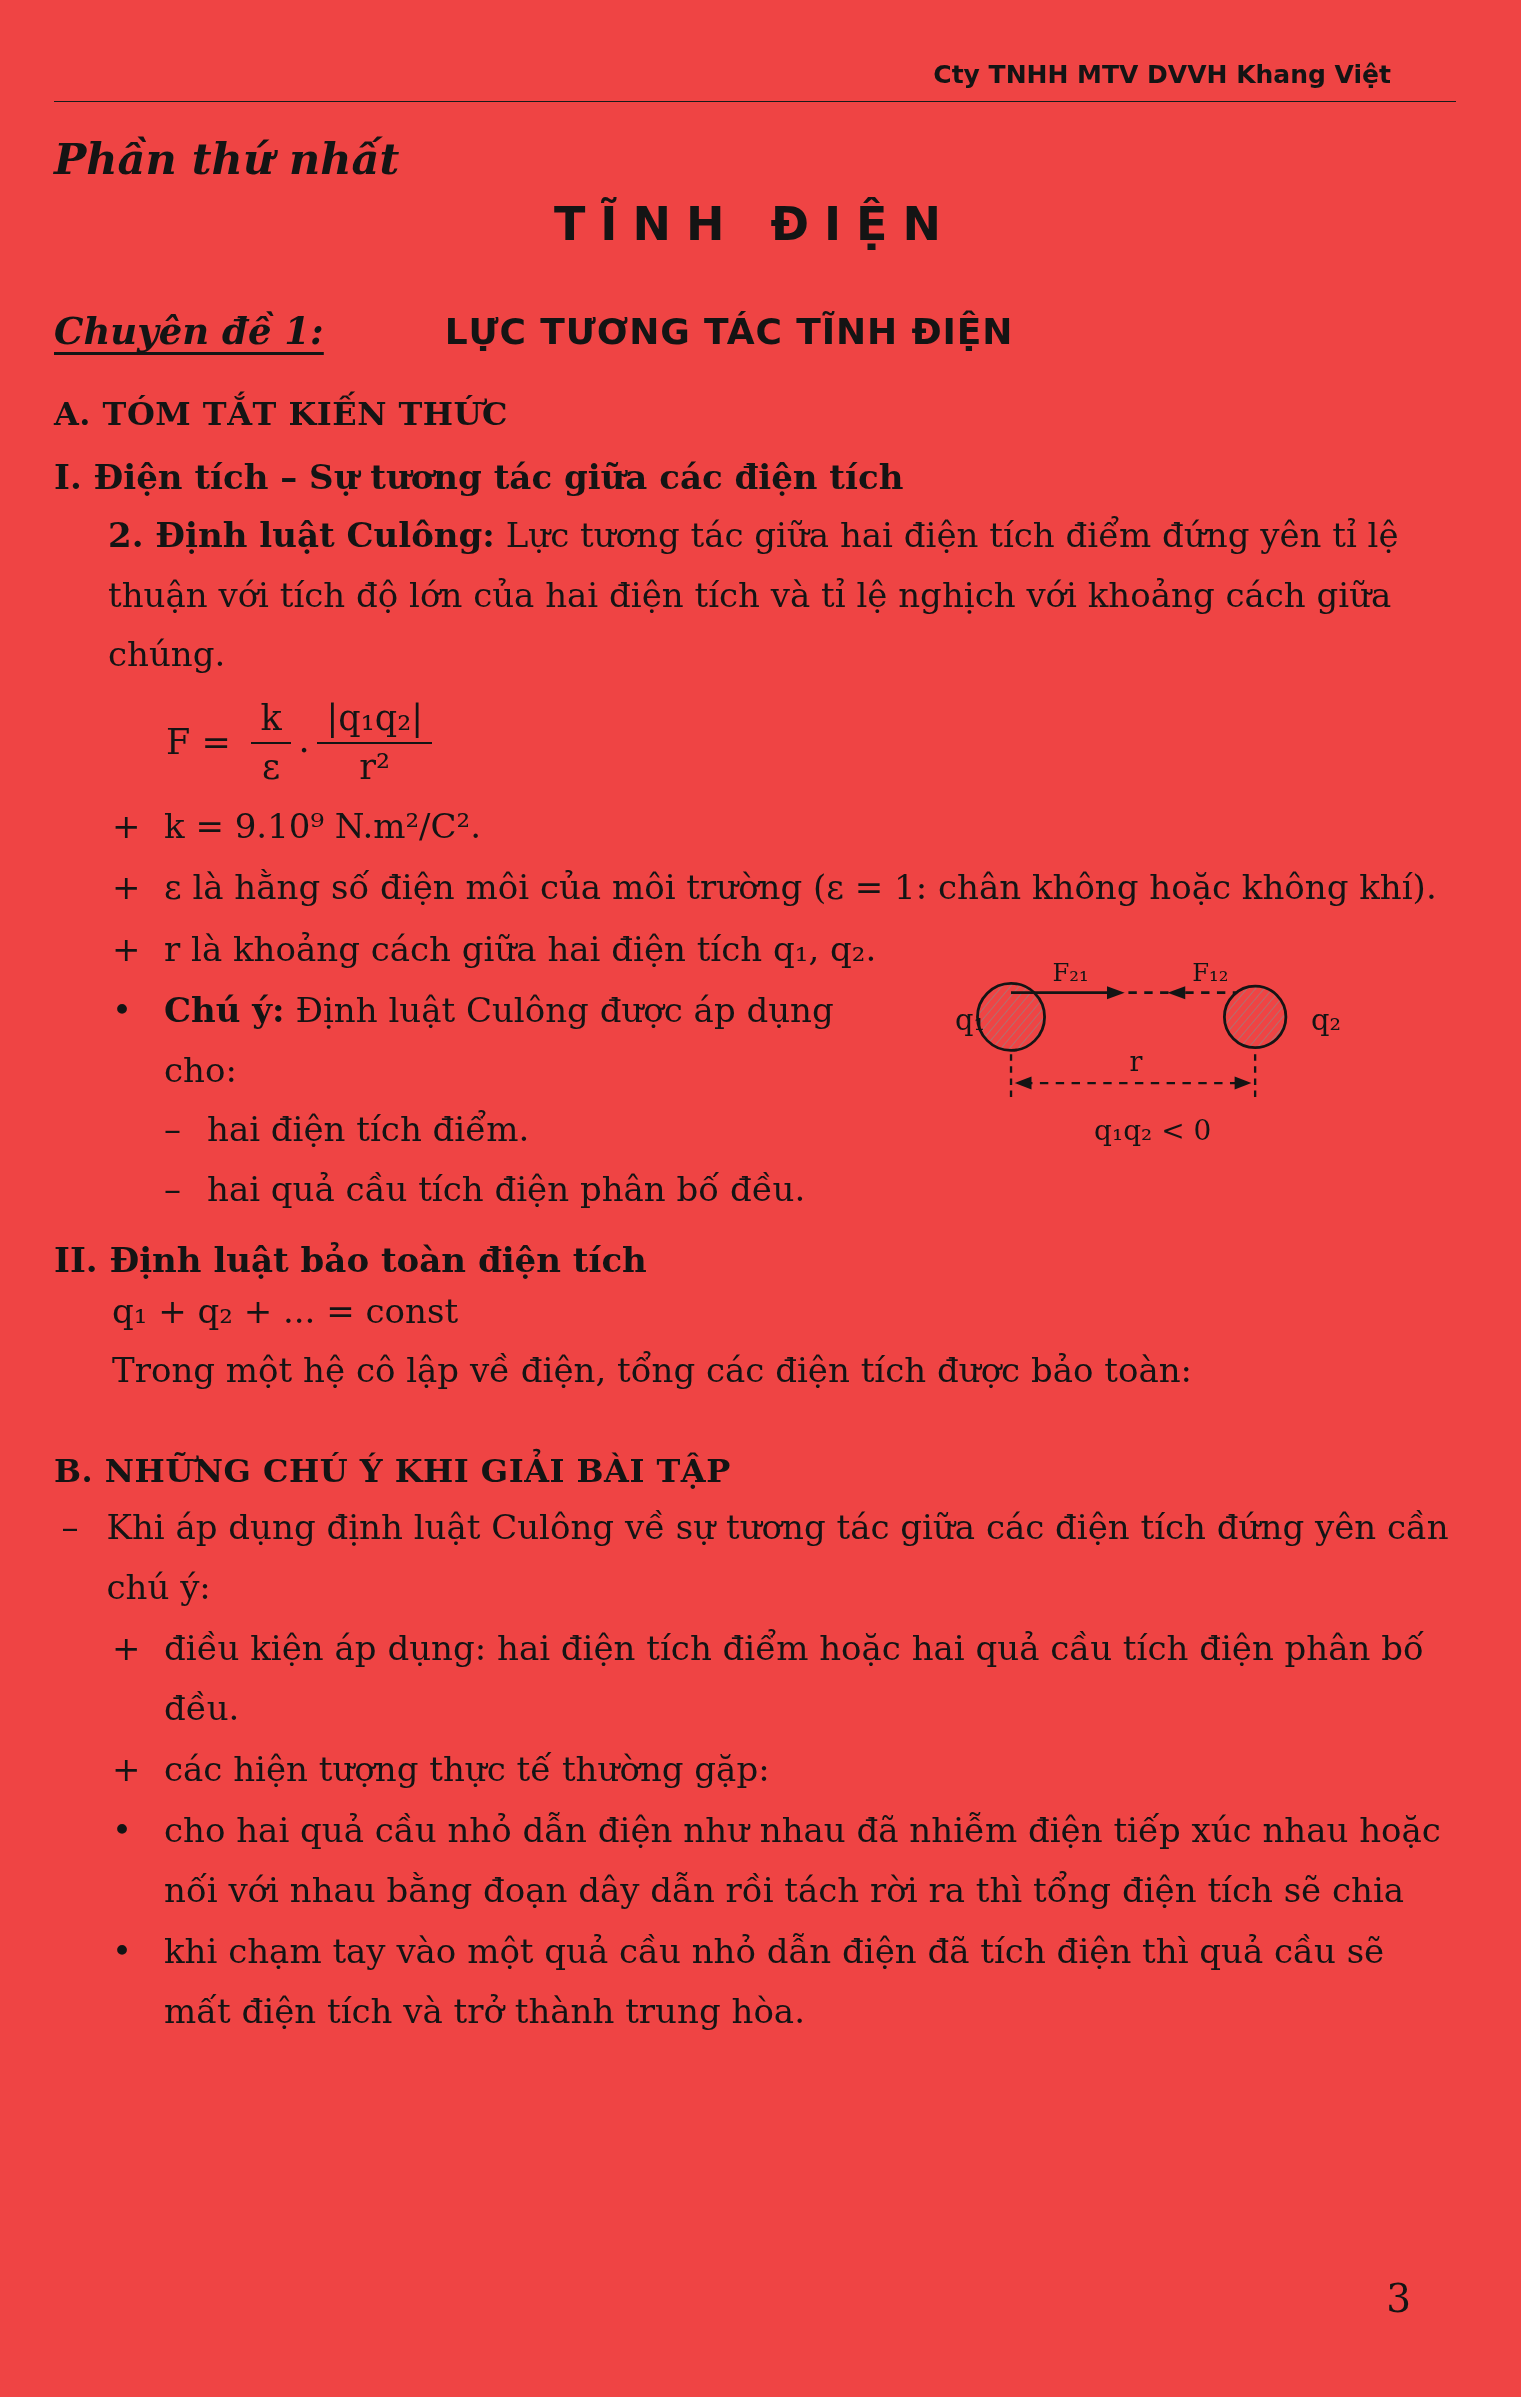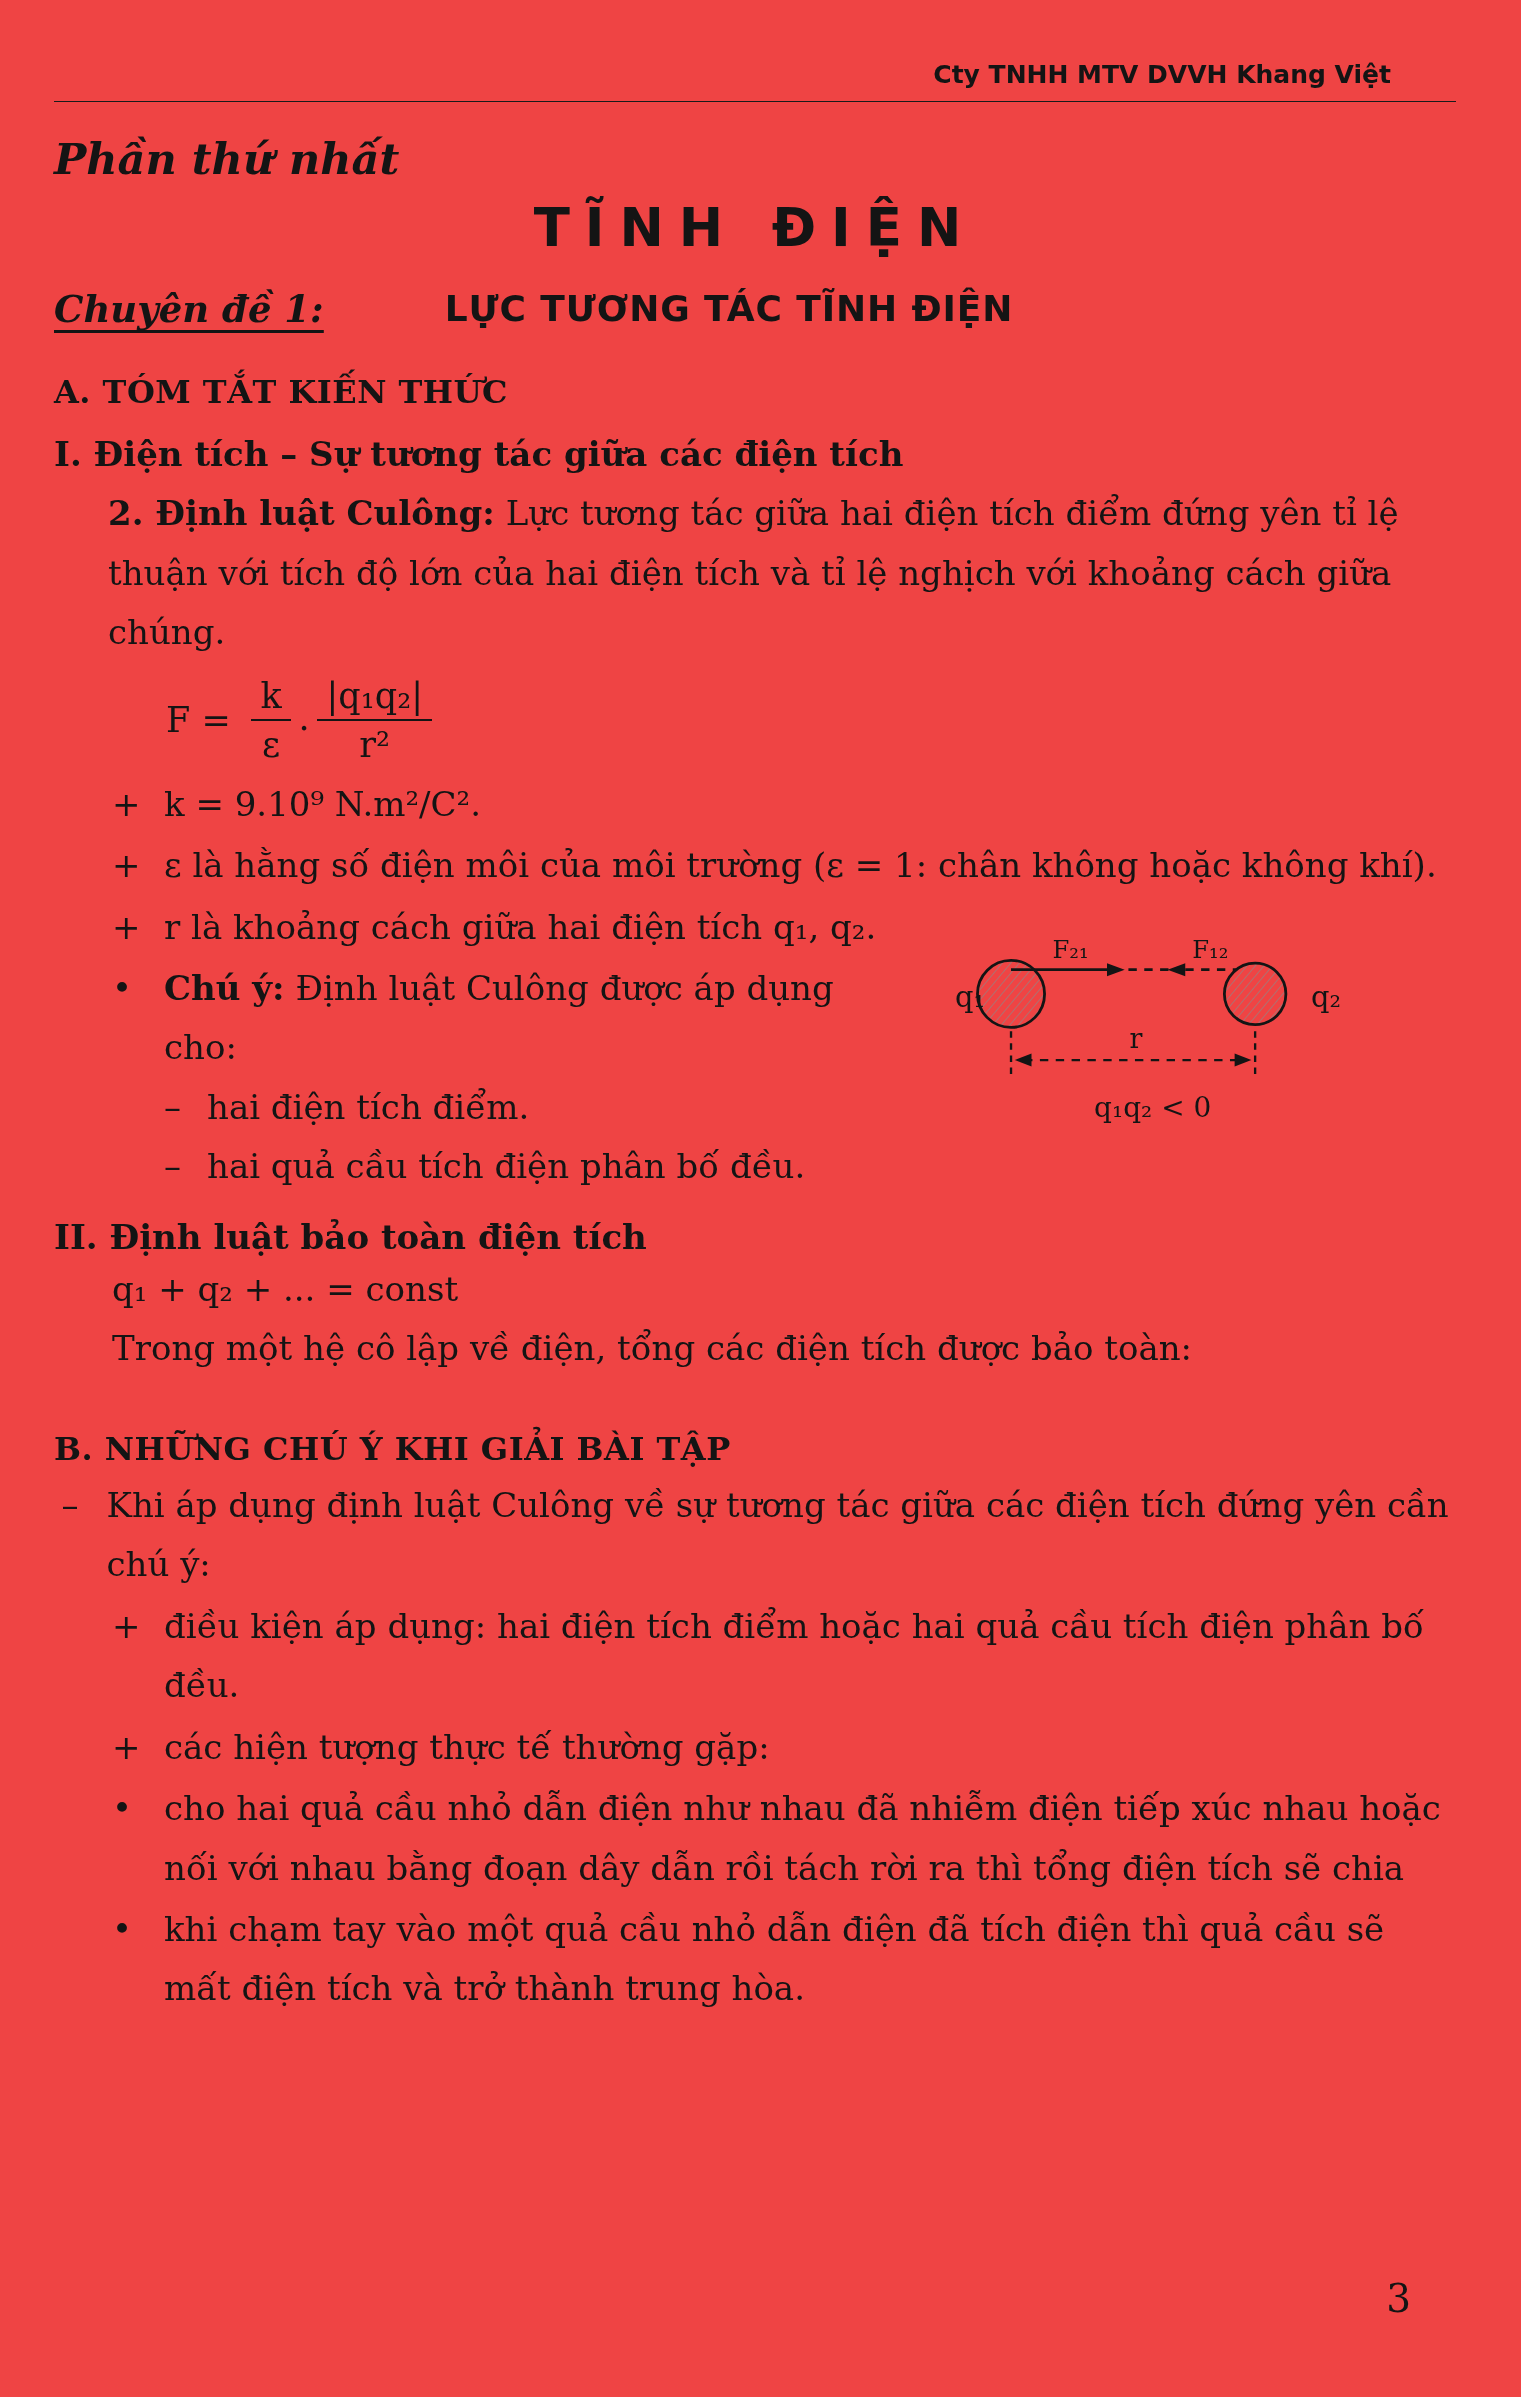--- a/index.html
+++ b/index.html
@@ -35,26 +35,26 @@
     font-weight:bold;
     font-style:italic;
     line-height:1.2;
   }
 
   .main-title {
     margin-top:13px;
     text-align:center;
     font-family:"DejaVu Sans","Liberation Sans",sans-serif;
     font-weight:800;
-    font-size:53px;
+    font-size:46px;
     letter-spacing:15px;
     line-height:1.1;
   }
 
-  .topic-row { margin-top:28px; display:flex; align-items:center; line-height:1.3; }
+  .topic-row { margin-top:58px; display:flex; align-items:flex-end; line-height:1.3; }
   .topic-label {
     font-size:37px; font-weight:bold; font-style:italic;
     text-decoration:underline; text-underline-offset:7.5px;
   }
   .topic-title {
     margin-left:121px;
     font-family:"DejaVu Sans","Liberation Sans",sans-serif;
     font-weight:bold;
     font-size:36px;
     letter-spacing:0.9px;

